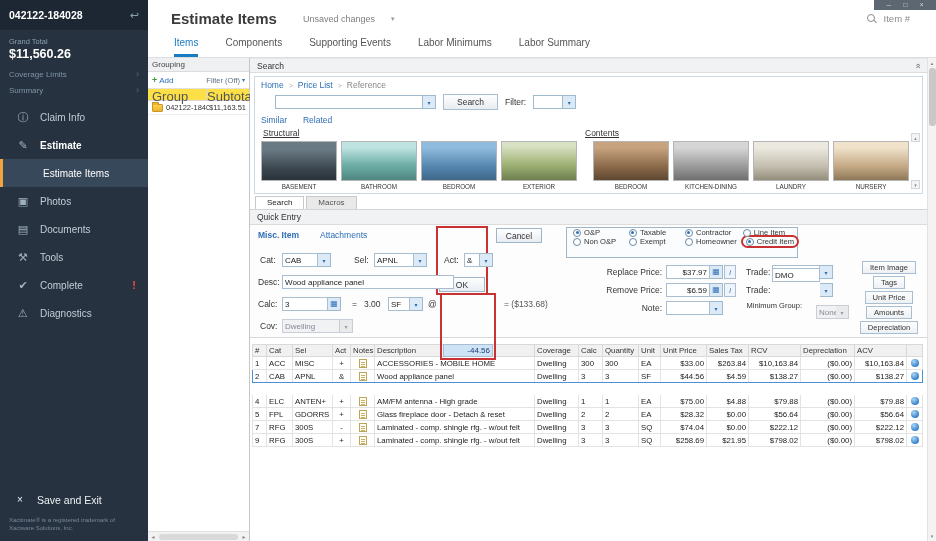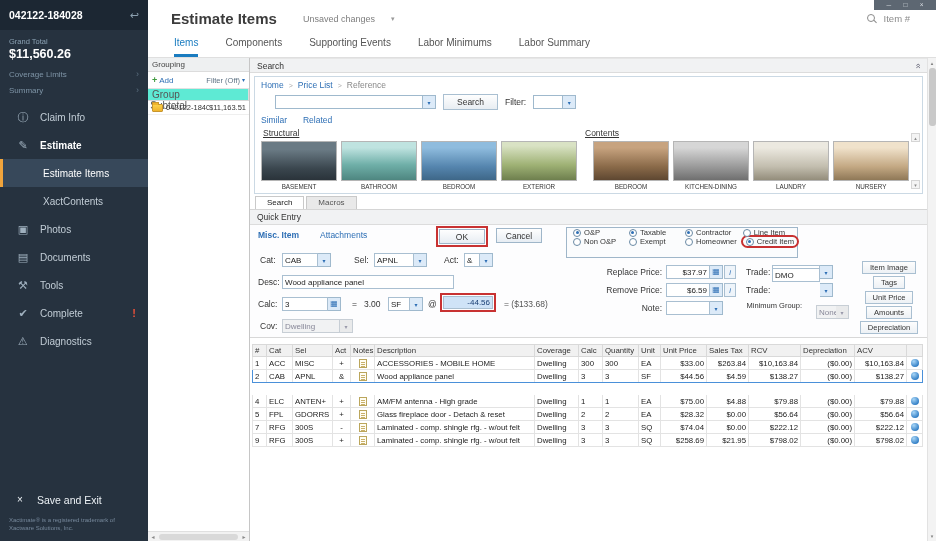--- a/index.html
+++ b/index.html
@@ -46,21 +46,21 @@
 .content{flex:1;display:flex;min-height:0;position:relative;}
 
 
 .grouping{width:102px;flex-shrink:0;border-right:1px solid #C6C6C6;display:flex;flex-direction:column;background:#FFF;}
 .grp-title{height:14px;background:#EEF0F1;border-bottom:1px solid #DCDCDC;font-size:8px;color:#444;padding:2px 4px 0;}
 .grp-toolbar{height:16px;display:flex;align-items:center;padding:0 4px;}
 .grp-add{font-size:8px;color:#2E6FB5;cursor:pointer;display:flex;align-items:center;gap:2px;}
 .grp-add .plus{color:#3F9A3F;font-weight:bold;font-size:9px;}
 .grp-filter{margin-left:auto;font-size:7.5px;color:#5E7284;cursor:pointer;display:flex;align-items:flex-start;gap:2px;}
 .grp-filter .chev{font-size:6px;color:#2E6FB5;}
-.grp-cols{height:13px;display:flex;background:#5eead4;border-top:1px solid #E2E2E2;border-bottom:1px solid #D8D8D8;font-size:10px;color:#555;flex-direction:column;}
+.grp-cols{height:13px;display:flex;background:#fde047;border-top:1px solid #E2E2E2;border-bottom:1px solid #D8D8D8;font-size:13px;color:#555;}
 .grp-col-g{flex:1;padding-left:4px;border-right:1px solid #DDD;}
 .grp-col-s{width:42px;text-align:right;padding-right:3px;}
 .grp-rows{flex:1;}
 .grp-row{height:14px;display:flex;align-items:center;font-size:7.5px;border-bottom:1px solid #EFEFEF;cursor:pointer;}
 .folder{width:11px;height:8px;background:linear-gradient(#FBD04A,#EFB32B);border:1px solid #C8962E;border-radius:1px;margin:0 3px 0 4px;position:relative;flex-shrink:0;}
 .folder::before{content:"";position:absolute;top:-3px;left:-1px;width:5px;height:2px;background:#EFB32B;border:1px solid #C8962E;border-bottom:none;}
 .grp-name{color:#333;white-space:nowrap;overflow:hidden;}
 .grp-sub{margin-left:auto;padding-right:3px;color:#333;}
 .grp-hscroll{height:10px;background:#F2F2F2;border-top:1px solid #E0E0E0;display:flex;align-items:center;}
 .hs-btn{width:10px;font-size:6px;color:#888;text-align:center;cursor:pointer;}
@@ -109,21 +109,21 @@
 .sm-tab.active{background:#FFF;color:#222;}
 .qe-bar{border-top:none;}
 
 
 .qe-body{position:relative;height:113px;border-bottom:1px solid #D8D8D8;background:#FDFDFE;flex-shrink:0;font-size:8.5px;}
 .qe-body>*{position:absolute;}
 .qe-link{color:#2E6FB5;font-size:8.5px;cursor:pointer;}
 .qe-link.bold{font-weight:bold;}
 .qe-btn{width:46px;height:15px;background:linear-gradient(#FEFEFE,#E7EDF3);border:1px solid #9FB6C9;font-size:8.5px;color:#333;font-family:inherit;cursor:pointer;}
 .annot-box{border:2px solid #C83232;padding:1px;}
-.annot-box .qe-btn,.annot-box .fld2{position:static;display:block;}
+.annot-box .qe-btn,.annot-box .fld2{position:static;display:block;margin-top:48px;}
 .opt-box{width:232px;height:31px;border:1px solid #9FB6C9;background:#FBFCFD;display:flex;}
 .opt-col{flex:1;display:flex;flex-direction:column;justify-content:flex-start;padding-left:6px;}
 .radio{display:flex;align-items:center;gap:3px;font-size:7.6px;color:#333;cursor:pointer;white-space:nowrap;}
 .rb{width:8px;height:8px;border-radius:50%;border:1px solid #6B8BA5;background:#FFF;position:relative;flex-shrink:0;}
 .radio.sel .rb::after{content:"";position:absolute;left:1.5px;top:1.5px;right:1.5px;bottom:1.5px;border-radius:50%;background:#2E6FB5;}
 .radio.annot{outline:2px solid #C83232;border-radius:7px;padding:0 3px;}
 .qe-lab{font-size:8.5px;color:#333;}
 .qe-lab.r{width:82px;text-align:right;}
 .qe-lab.min{width:56px;text-align:right;font-size:7.5px;line-height:1.2;}
 .fld{height:14px;border:1px solid #A9BFD1;background:#FFF;color:#222;font-size:8px;padding:0 2px;font-family:inherit;}
@@ -186,23 +186,20 @@
         <div class="sb-item">
           <span class="ico">ⓘ</span>
           <span class="sb-label">Claim Info</span>
         </div>
         <div class="sb-item emph">
           <span class="ico">✎</span>
           <span class="sb-label">Estimate</span>
         </div>
         <div class="sb-item indent active">
           <span class="sb-label">Estimate Items</span>
-        </div>
-        <div class="sb-item indent">
-          <span class="sb-label">XactContents</span>
         </div>
         <div class="sb-item">
           <span class="ico">▣</span>
           <span class="sb-label">Photos</span>
         </div>
         <div class="sb-item">
           <span class="ico">▤</span>
           <span class="sb-label">Documents</span>
         </div>
         <div class="sb-item">

